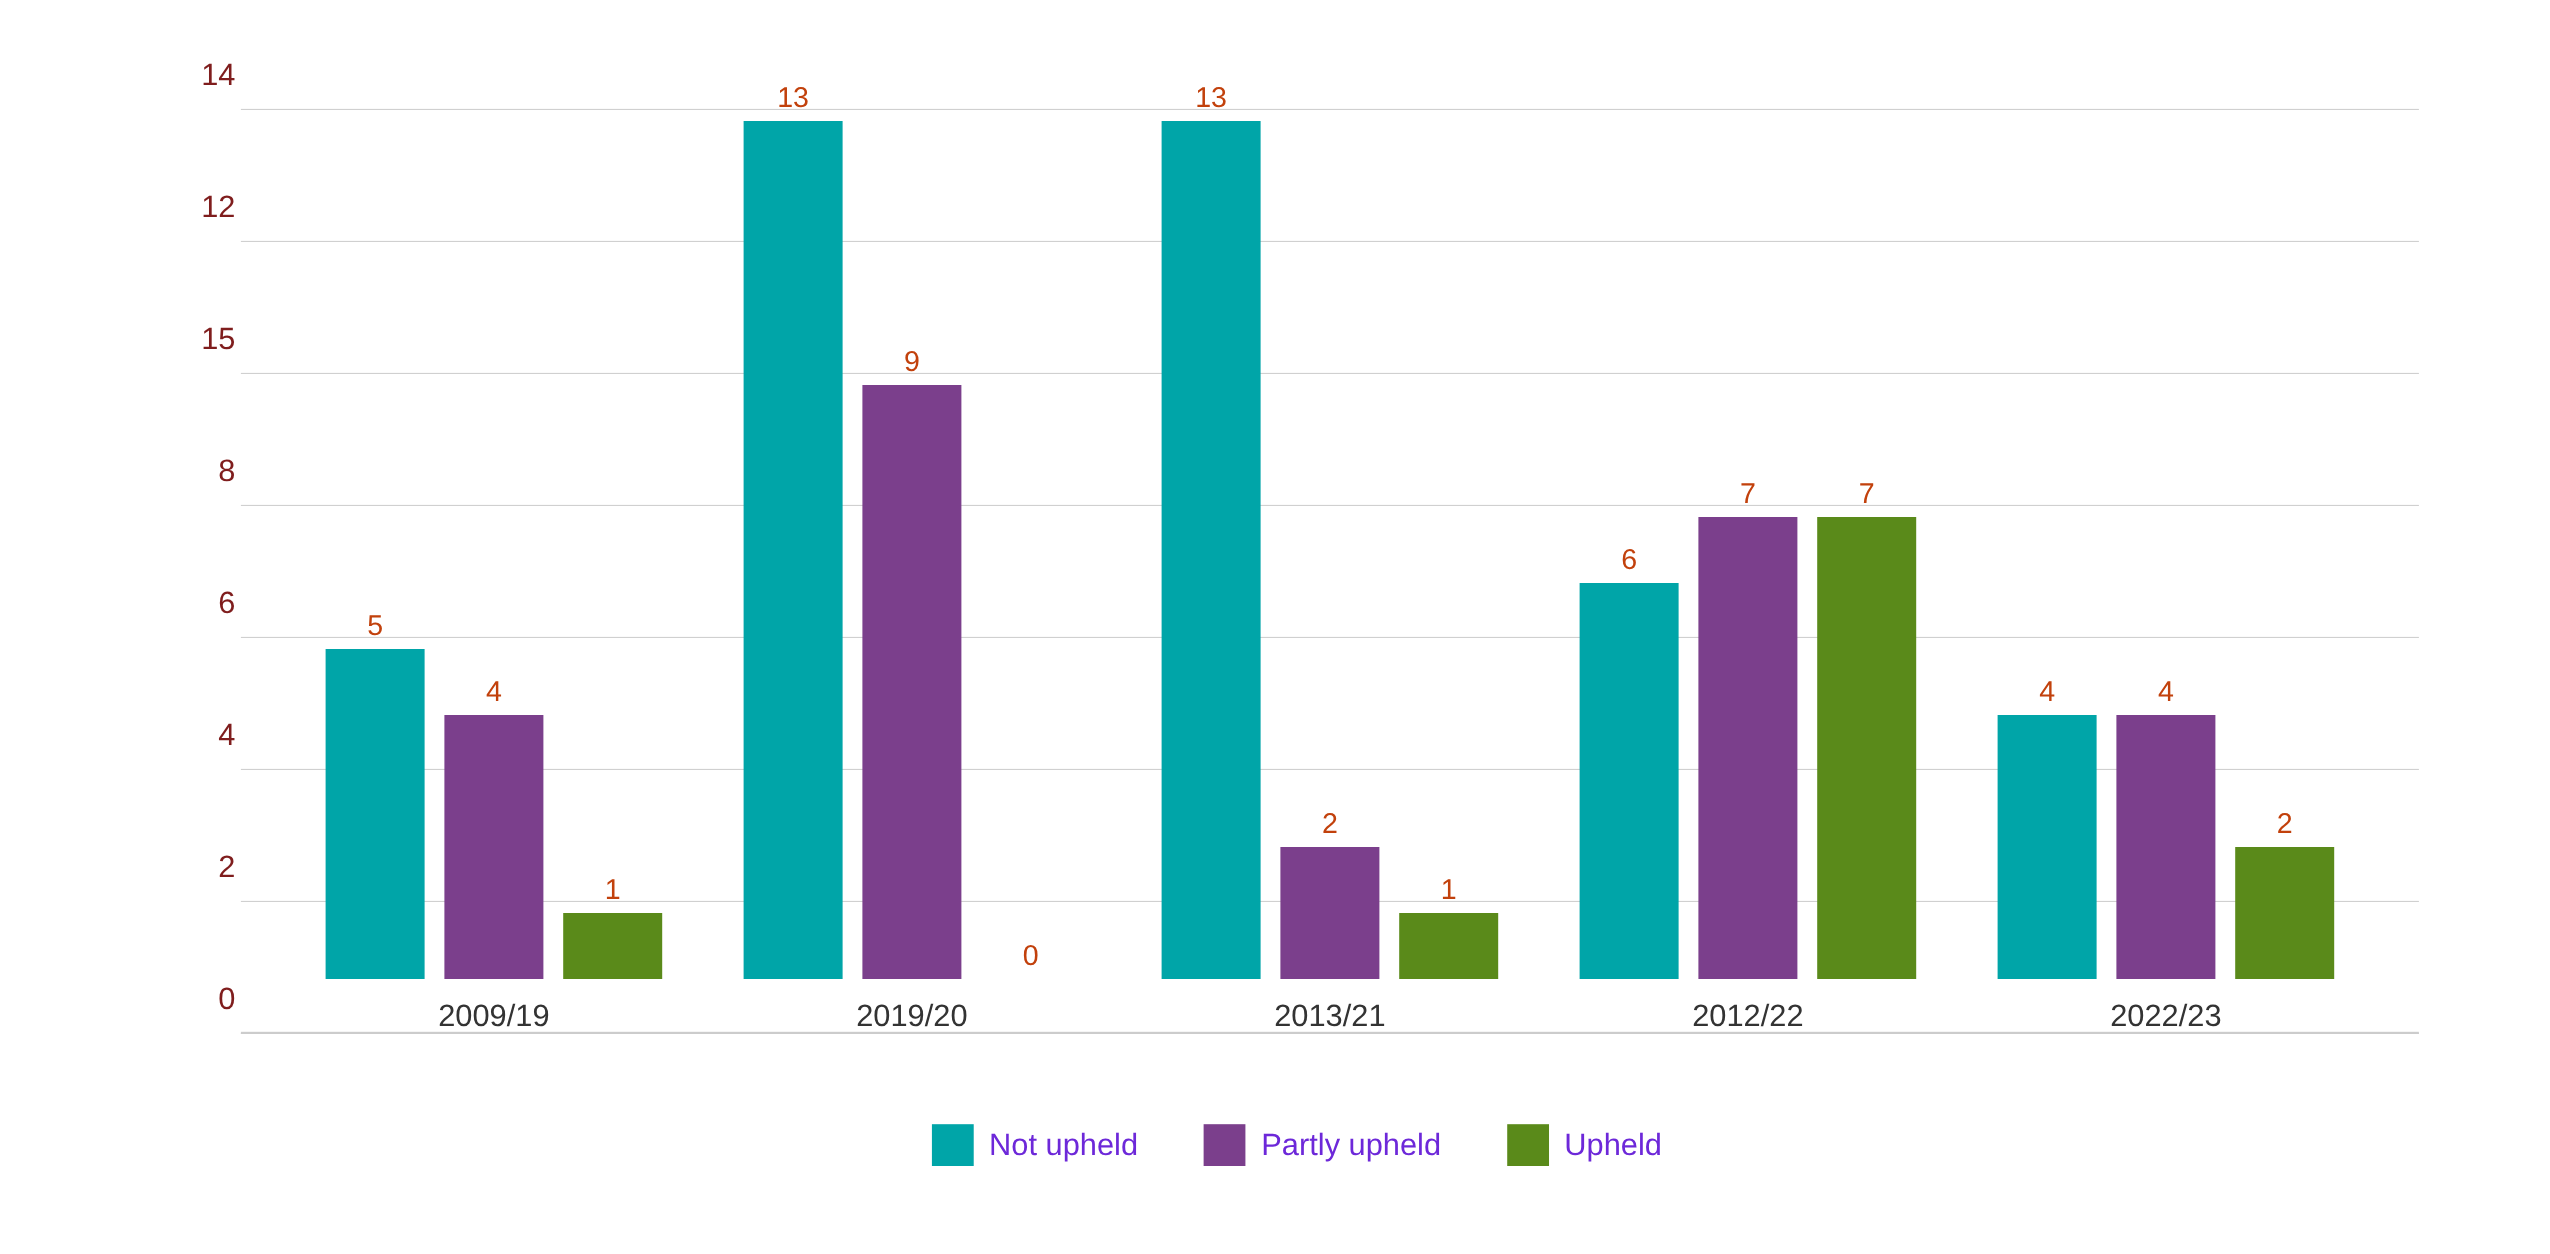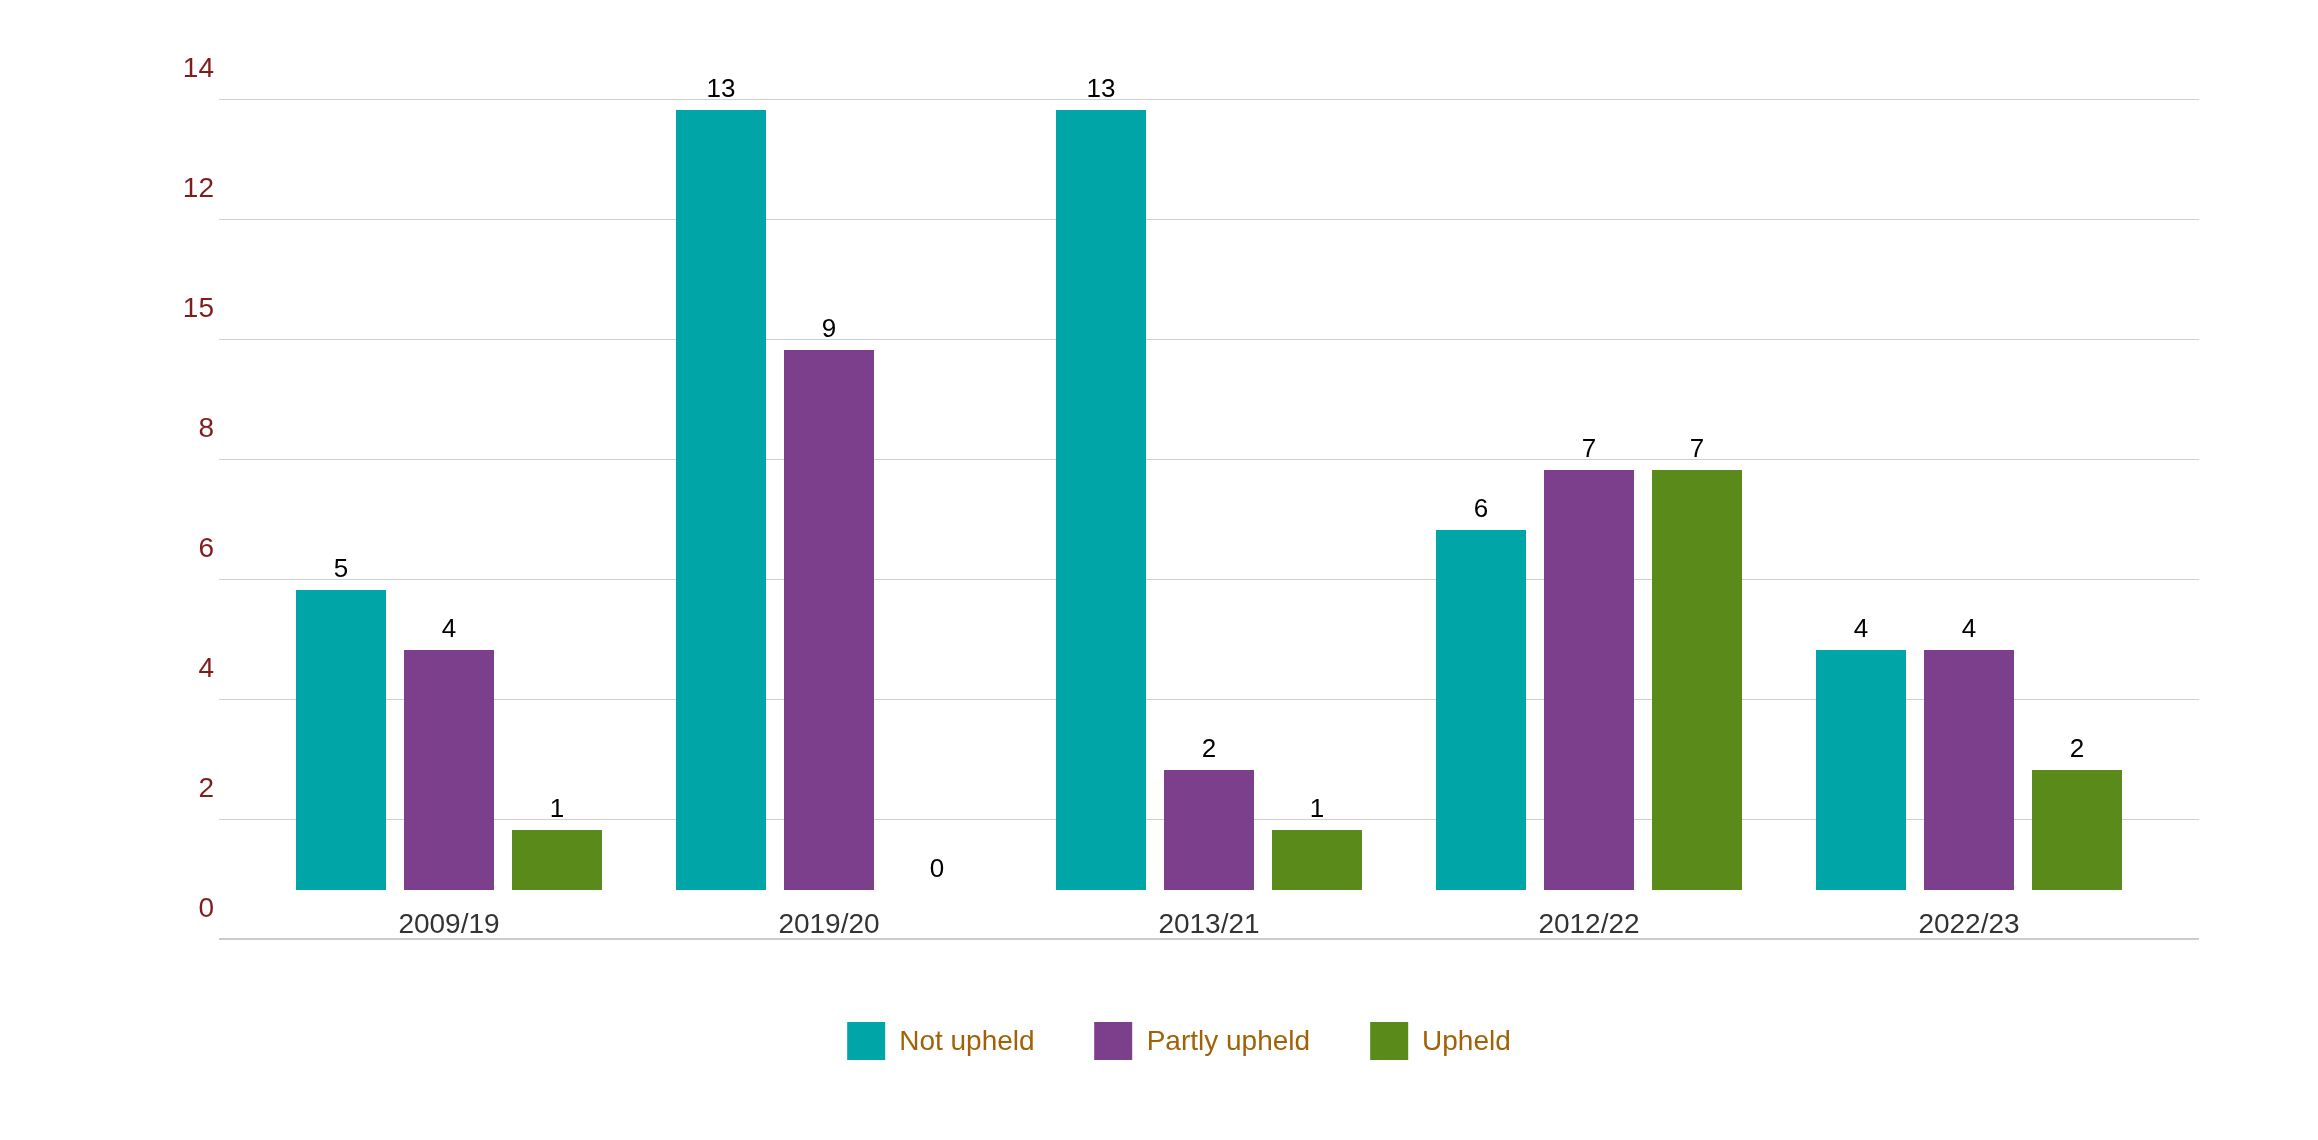--- a/index.html
+++ b/index.html
@@ -71,21 +71,21 @@
       gap: 18px;
     }
     .bar-wrapper {
       display: flex;
       flex-direction: column;
       align-items: center;
       position: relative;
     }
     .bar-label {
       font-size: 26px;
-      color: #000000;
+      color: #c2410c;
       margin-bottom: 6px;
       font-weight: normal;
     }
     .bar {
       width: 90px;
     }
     .x-label {
       margin-top: 18px;
       font-size: 28px;
       color: #333;
@@ -98,21 +98,21 @@
       transform: translateX(-50%);
       display: flex;
       align-items: center;
       gap: 60px;
     }
     .legend-item {
       display: flex;
       align-items: center;
       gap: 14px;
       font-size: 28px;
-      color: #a16207;
+      color: #6d28d9;
     }
     .legend-swatch {
       width: 38px;
       height: 38px;
       flex-shrink: 0;
     }
     
     .x-axis-line {
       position: absolute;
       left: 60px;

